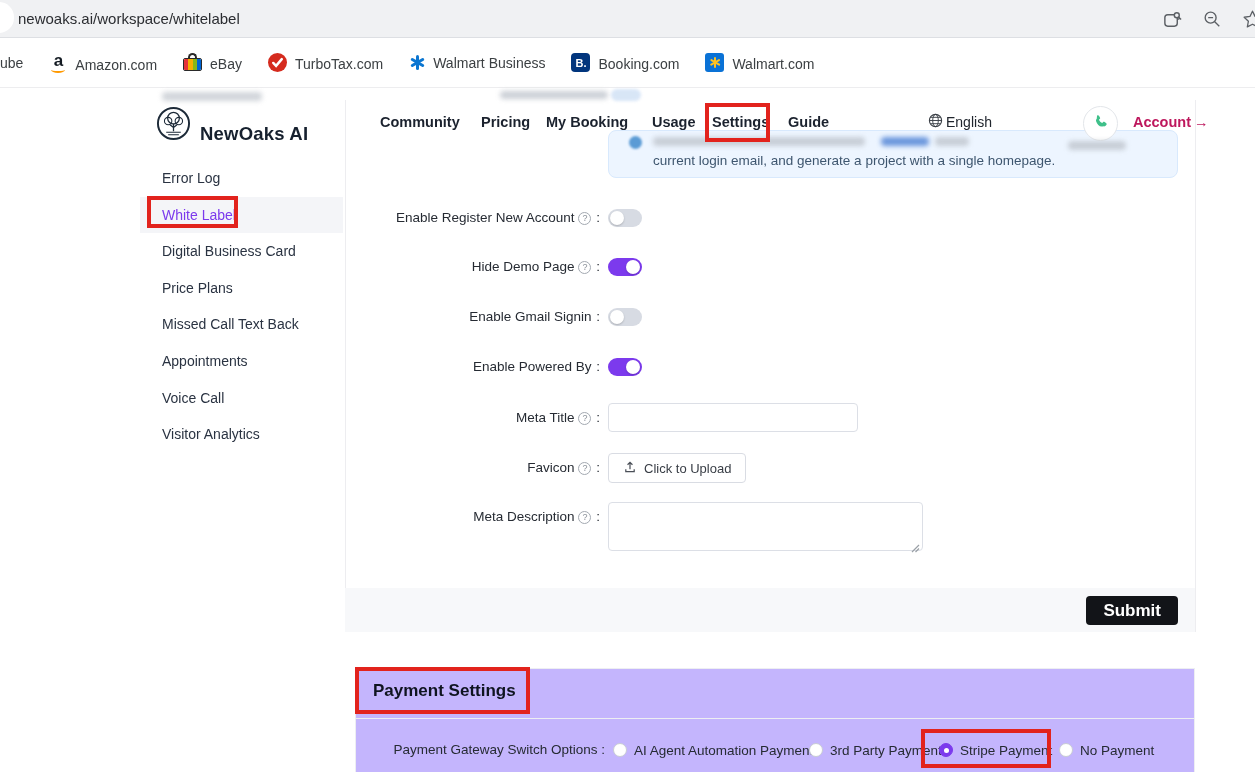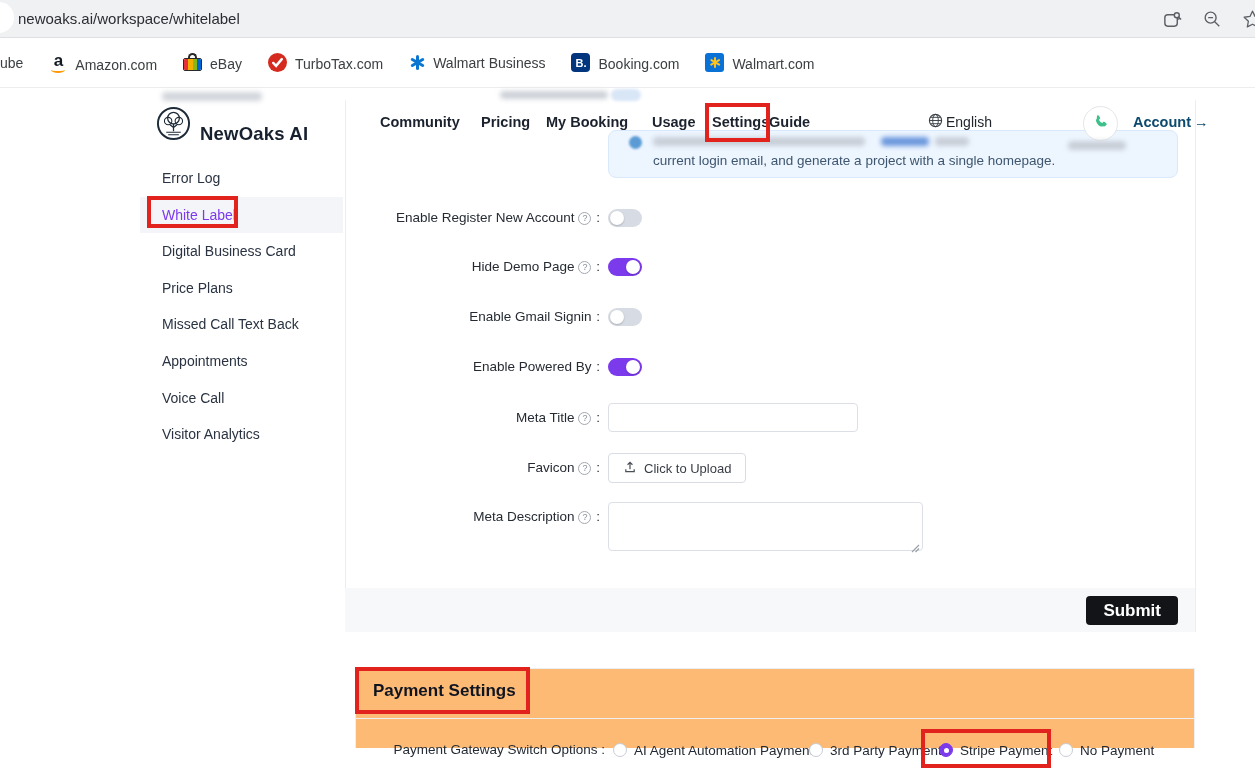--- a/index.html
+++ b/index.html
@@ -46,21 +46,21 @@
 
   
   .main{position:absolute;left:343px;top:88px;width:912px;height:685px;}
   .blob{position:absolute;background:#bfc5cd;border-radius:4px;filter:blur(2.5px);opacity:.8;}
   .blob.blue{background:#4a7fd4;}
   .blob.toggleish{background:#cfe0f5;filter:blur(1.5px);border-radius:7px;}
   .hdr{position:absolute;left:0;top:12px;width:912px;height:44px;z-index:4;}
   .nav-item{position:absolute;top:0;height:44px;line-height:44px;font-size:14.5px;font-weight:600;color:#1b222e;cursor:pointer;white-space:nowrap;}
   .lang{position:absolute;left:585px;top:12px;height:44px;display:flex;align-items:center;gap:3px;font-size:14px;color:#21262e;z-index:5;}
   .avatar{position:absolute;left:740px;top:18px;width:35px;height:35px;border-radius:50%;background:#fff;border:1px solid #e3e6ea;display:flex;align-items:center;justify-content:center;z-index:5;}
-  .account{position:absolute;left:790px;top:12px;height:44px;line-height:44px;font-size:14.5px;font-weight:600;color:#0c4a6e;z-index:5;white-space:nowrap;}
+  .account{position:absolute;left:790px;top:12px;height:44px;line-height:44px;font-size:14.5px;font-weight:600;color:#be185d;z-index:5;white-space:nowrap;}
   .account .arr{font-weight:400;margin-left:3px;}
 
   .alert{position:absolute;left:265px;top:42px;width:570px;height:48px;background:var(--alert-bg);border:1px solid #d8e9fd;border-radius:8px;z-index:3;overflow:hidden;padding-left:24px;}
   .info-dot{position:absolute;left:20px;top:5px;width:13px;height:13px;border-radius:50%;background:#5b9bd5;filter:blur(1.2px);}
   .alert-text{position:absolute;left:44px;top:22px;font-size:13.5px;color:#3e566f;white-space:nowrap;}
   .avatar-blur{position:absolute;left:725px;top:53px;width:58px;height:9px;z-index:6;}
 
   .card-l,.card-r{position:absolute;top:12px;height:532px;width:0;border-left:1px solid #ededf0;}
   .card-l{left:2px;}
   .card-r{left:852px;}
@@ -81,21 +81,21 @@
   .upload-btn{position:absolute;left:265px;top:0;height:30px;padding:0 14px;background:#fff;border:1px solid #d9dce3;border-radius:4px;font-size:13px;color:#383d45;display:flex;align-items:center;gap:7px;cursor:pointer;}
   .row-fav .lbl{line-height:30px;}
   .ta-wrap{position:absolute;left:265px;top:0;width:315px;height:49px;}
   .ta{width:100%;height:100%;border:1px solid #dcdfe6;border-radius:4px;resize:none;font-size:13px;color:#333;padding:5px 10px;outline:none;}
   .resize{position:absolute;right:3px;bottom:3px;width:9px;height:9px;}
   .row-desc .lbl{line-height:20px;padding-top:5px;}
 
   .form-footer{position:absolute;left:2px;top:500px;width:850px;height:44px;background:#f7f8fa;}
   .submit{position:absolute;right:17px;top:8px;height:29px;padding:0 17px;background:var(--submit-bg);color:#fff;border:none;border-radius:4px;font-size:17px;font-weight:600;cursor:pointer;}
 
-  .pay-card{position:absolute;left:12px;top:580px;width:840px;height:80px;background:#fdba74;border:1px solid #edeef2;border-bottom:none;}
+  .pay-card{position:absolute;left:12px;top:580px;width:840px;height:104px;background:#c4b5fd;border:1px solid #edeef2;border-bottom:none;}
   .pay-title{position:absolute;left:17px;top:12px;font-size:17px;font-weight:700;color:#0f1420;}
   .pay-div{position:absolute;left:0;top:49px;width:100%;border-top:1px solid #edeef2;}
   .pay-lbl{position:absolute;left:0;top:70px;width:249px;text-align:right;font-size:13.5px;color:#262b33;line-height:22px;white-space:nowrap;}
   .opt{position:absolute;top:70px;height:22px;display:flex;align-items:center;gap:7px;cursor:pointer;white-space:nowrap;}
   .radio{width:14px;height:14px;border-radius:50%;border:1px solid #c8ccd4;background:#fff;position:relative;}
   .radio.sel{background:var(--accent-purple);border-color:var(--accent-purple);}
   .radio.sel::after{content:"";position:absolute;left:50%;top:50%;width:5px;height:5px;margin:-2.5px 0 0 -2.5px;border-radius:50%;background:#fff;}
   .opt-label{font-size:13.5px;color:#262b33;}
 
   .hl{position:absolute;border:4px solid var(--highlight-red);z-index:60;pointer-events:none;}
@@ -221,21 +221,21 @@
 
   <div class="blob" style="left:157px;top:3px;width:108px;height:8px;"></div>
   <div class="blob toggleish" style="left:268px;top:1px;width:30px;height:12px;"></div>
 
   <div class="hdr" id="nav-list">
       <div class="nav-item" style="left: 37px;">Community</div>
       <div class="nav-item" style="left: 138px;">Pricing</div>
       <div class="nav-item" style="left: 203px;">My Booking</div>
       <div class="nav-item" style="left: 309px;">Usage</div>
       <div class="nav-item" style="left: 369px;">Settings</div>
-      <div class="nav-item" style="left: 426px; text-align: center;">Guide</div>
+      <div class="nav-item" style="left: 445px; text-align: center;">Guide</div>
     </div>
   <div class="lang">
     <span>
       <svg viewBox="0 0 16 16" width="15" height="15">
           <circle cx="8" cy="8" r="6.5" fill="none" stroke="#3a3f46" stroke-width="1.2"></circle>
           <ellipse cx="8" cy="8" rx="3" ry="6.5" fill="none" stroke="#3a3f46" stroke-width="1"></ellipse>
           <path d="M1.5 8 h13 M2.6 4.6 h10.8 M2.6 11.4 h10.8" stroke="#3a3f46" stroke-width="1" fill="none"></path>
         </svg>
     </span>
     <span>English</span>

